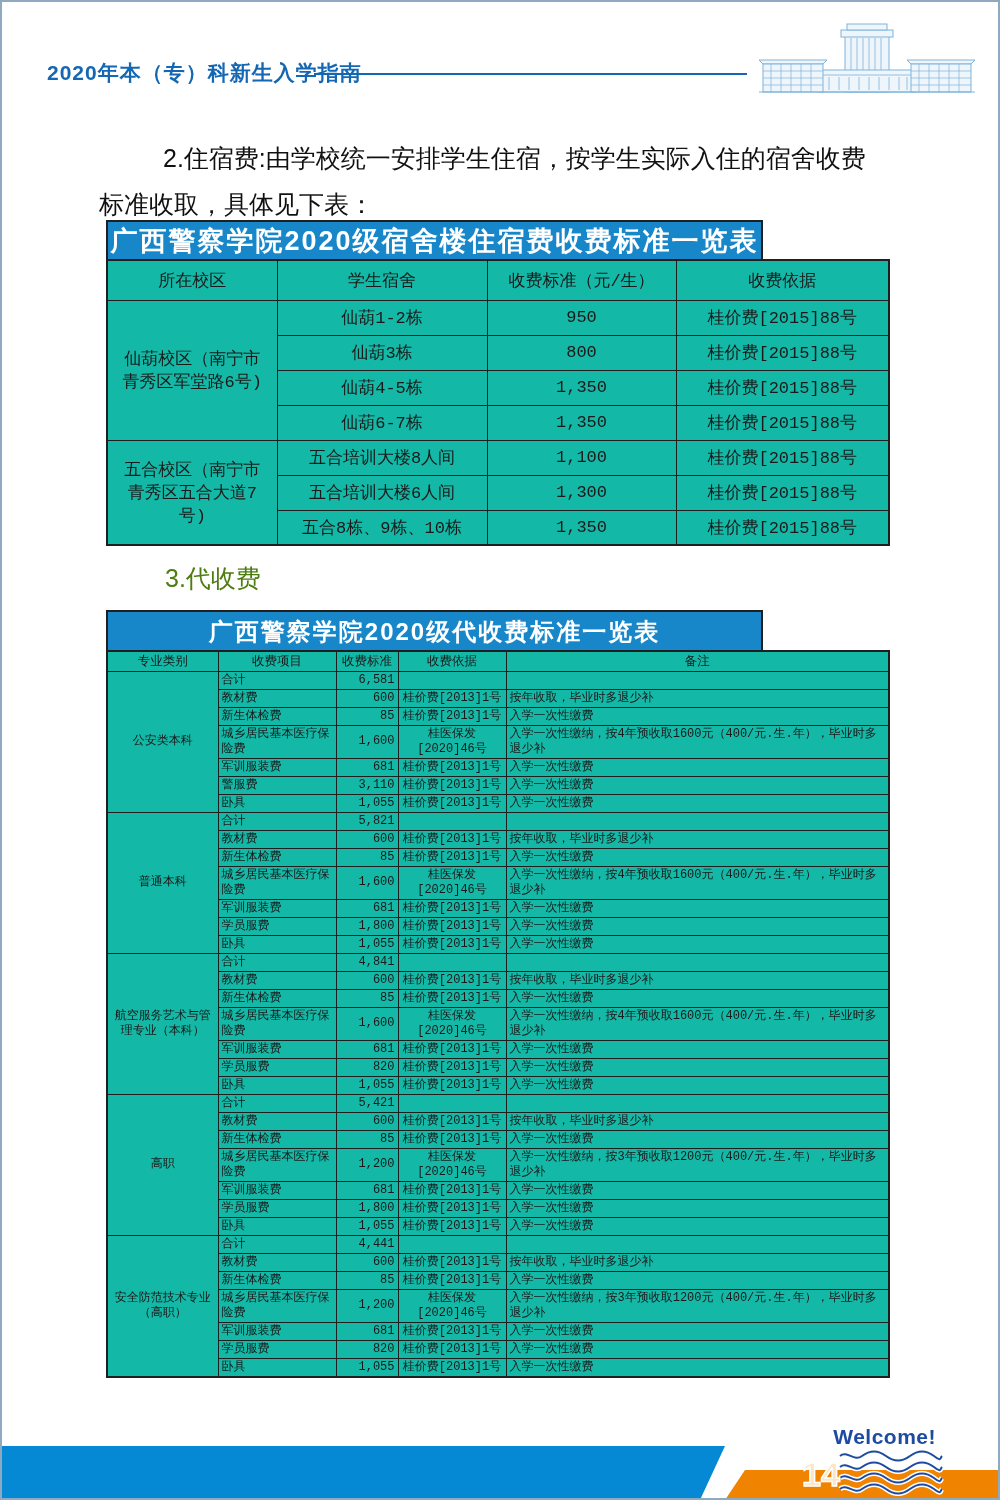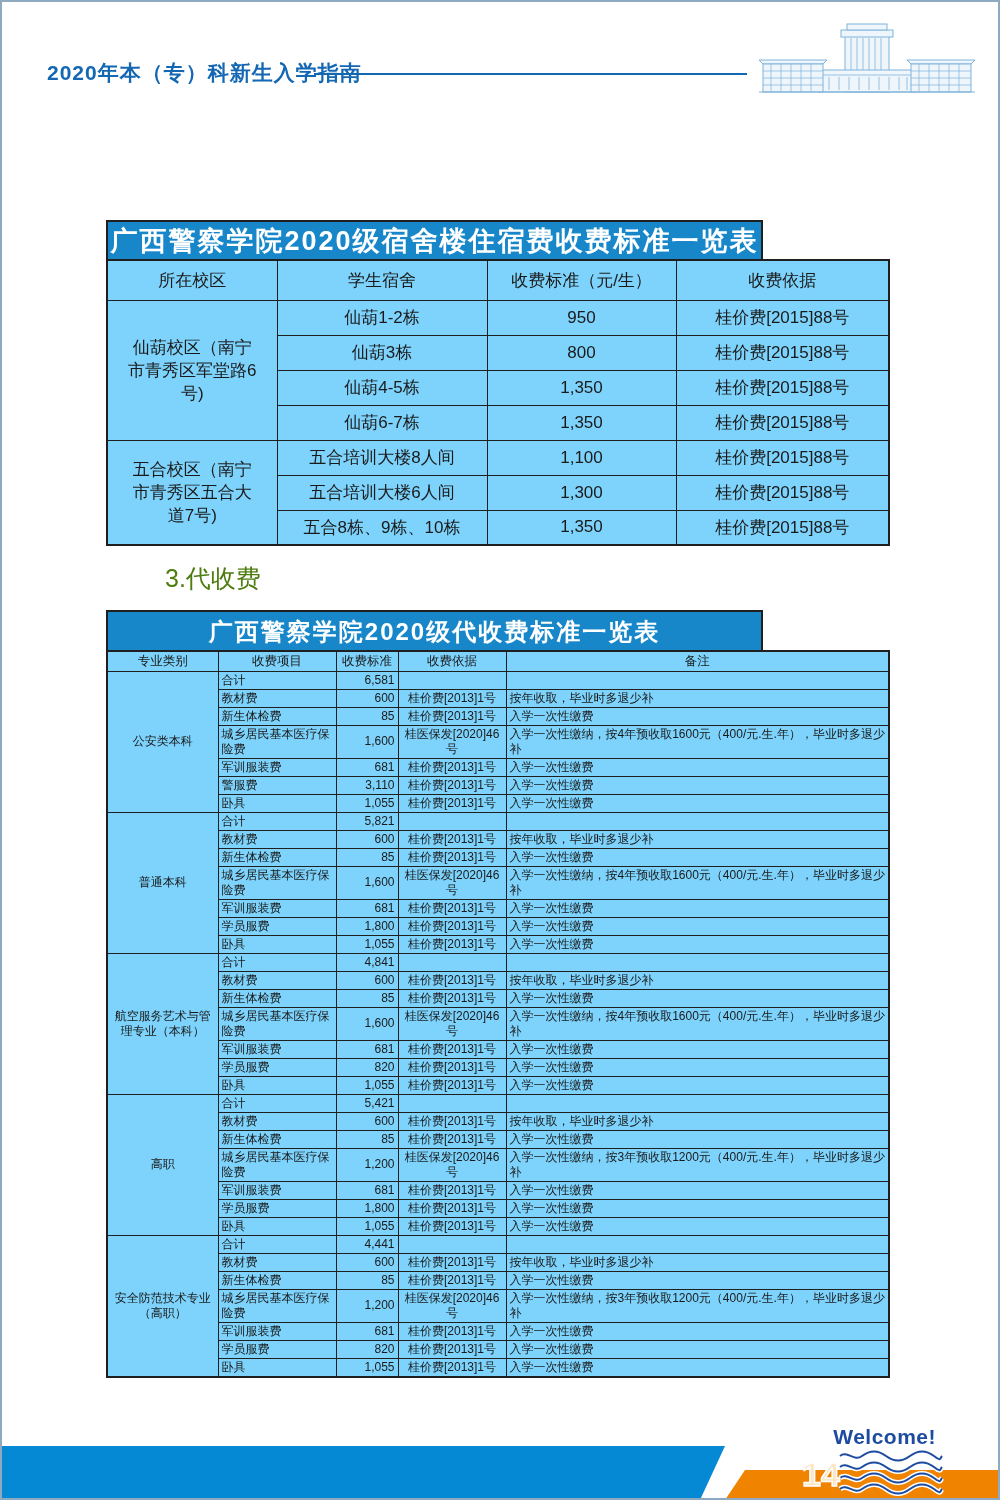--- a/index.html
+++ b/index.html
@@ -13,28 +13,28 @@
   .hdr-title{position:absolute;left:45px;top:57px;font-size:21px;font-weight:bold;color:#1467b3;letter-spacing:1px;}
   .hdr-rule{position:absolute;left:312px;top:71px;width:433px;height:2px;background:#1467b3;}
   .hdr-building{position:absolute;left:755px;top:20px;width:220px;height:88px;}
   
   .intro{position:absolute;left:97px;top:133px;width:806px;font-size:25px;line-height:46px;color:#111;}
   .intro .l1{text-indent:64px;}
   
   .tblwrap{position:absolute;left:104px;width:657px;}
   .tbl-title{background:#1787ca;color:#fff;font-weight:bold;text-align:center;
     border:2px solid #1f1f1f;border-bottom:none;letter-spacing:2px;}
-  table{border-collapse:collapse;width:782px;table-layout:fixed;background:#7dd3fc;}
+  table{border-collapse:collapse;width:782px;table-layout:fixed;background:#14b8a6;font-family:Liberation Mono, monospace;}
   th,td{border:1px solid #1f1f1f;overflow:hidden;}
   table{border:2px solid #1f1f1f;}
   
   #dorm-wrap{top:218px;}
   #dorm-wrap .tbl-title{height:39px;line-height:39px;font-size:27px;}
   #dorm-table th{height:40px;font-size:17px;font-weight:normal;text-align:center;}
-  #dorm-table td{height:35px;font-size:17px;text-align:center;padding:0 20px;margin-top:48px;}
+  #dorm-table td{height:35px;font-size:17px;text-align:center;padding:0 8px;margin-top:48px;}
   
   .sec-heading{position:absolute;left:163px;top:560px;font-size:25px;color:#4d7c0f;}
   
   #fees-wrap{top:608px;}
   #fees-wrap .tbl-title{height:40px;line-height:40px;font-size:24px;}
   #fees-table th{height:20px;font-size:12.5px;font-weight:normal;text-align:center;padding:0 2px;margin-left:48px;}
   #fees-table td{height:16px;font-size:12px;line-height:1.25;padding:1px 3px;}
   #fees-table td.c0{text-align:center;}
   #fees-table td.c1{text-align:left;}
   #fees-table td.c2{text-align:right;padding-left:8px;}
@@ -110,20 +110,24 @@
         <line x1="162" y1="42" x2="162" y2="70"></line>
           <line x1="172" y1="42" x2="172" y2="70"></line>
         <line x1="182" y1="42" x2="182" y2="70"></line>
           <line x1="192" y1="42" x2="192" y2="70"></line>
         <line x1="202" y1="42" x2="202" y2="70"></line>
       </g>
       <line x1="2" y1="70" x2="218" y2="70"></line>
     </g>
   </svg>
 
+  <div class="intro">
+    <div class="l1">2.住宿费:由学校统一安排学生住宿，按学生实际入住的宿舍收费</div>
+    <div class="l2">标准收取，具体见下表：</div>
+  </div>
 
   <div class="tblwrap" id="dorm-wrap">
     <div class="tbl-title">广西警察学院2020级宿舍楼住宿费收费标准一览表</div>
     <table id="dorm-table">
       <colgroup>
         <col style="width:170px">
           <col style="width:210px">
           <col style="width:189px">
           <col style="width:213px">
       </colgroup>

